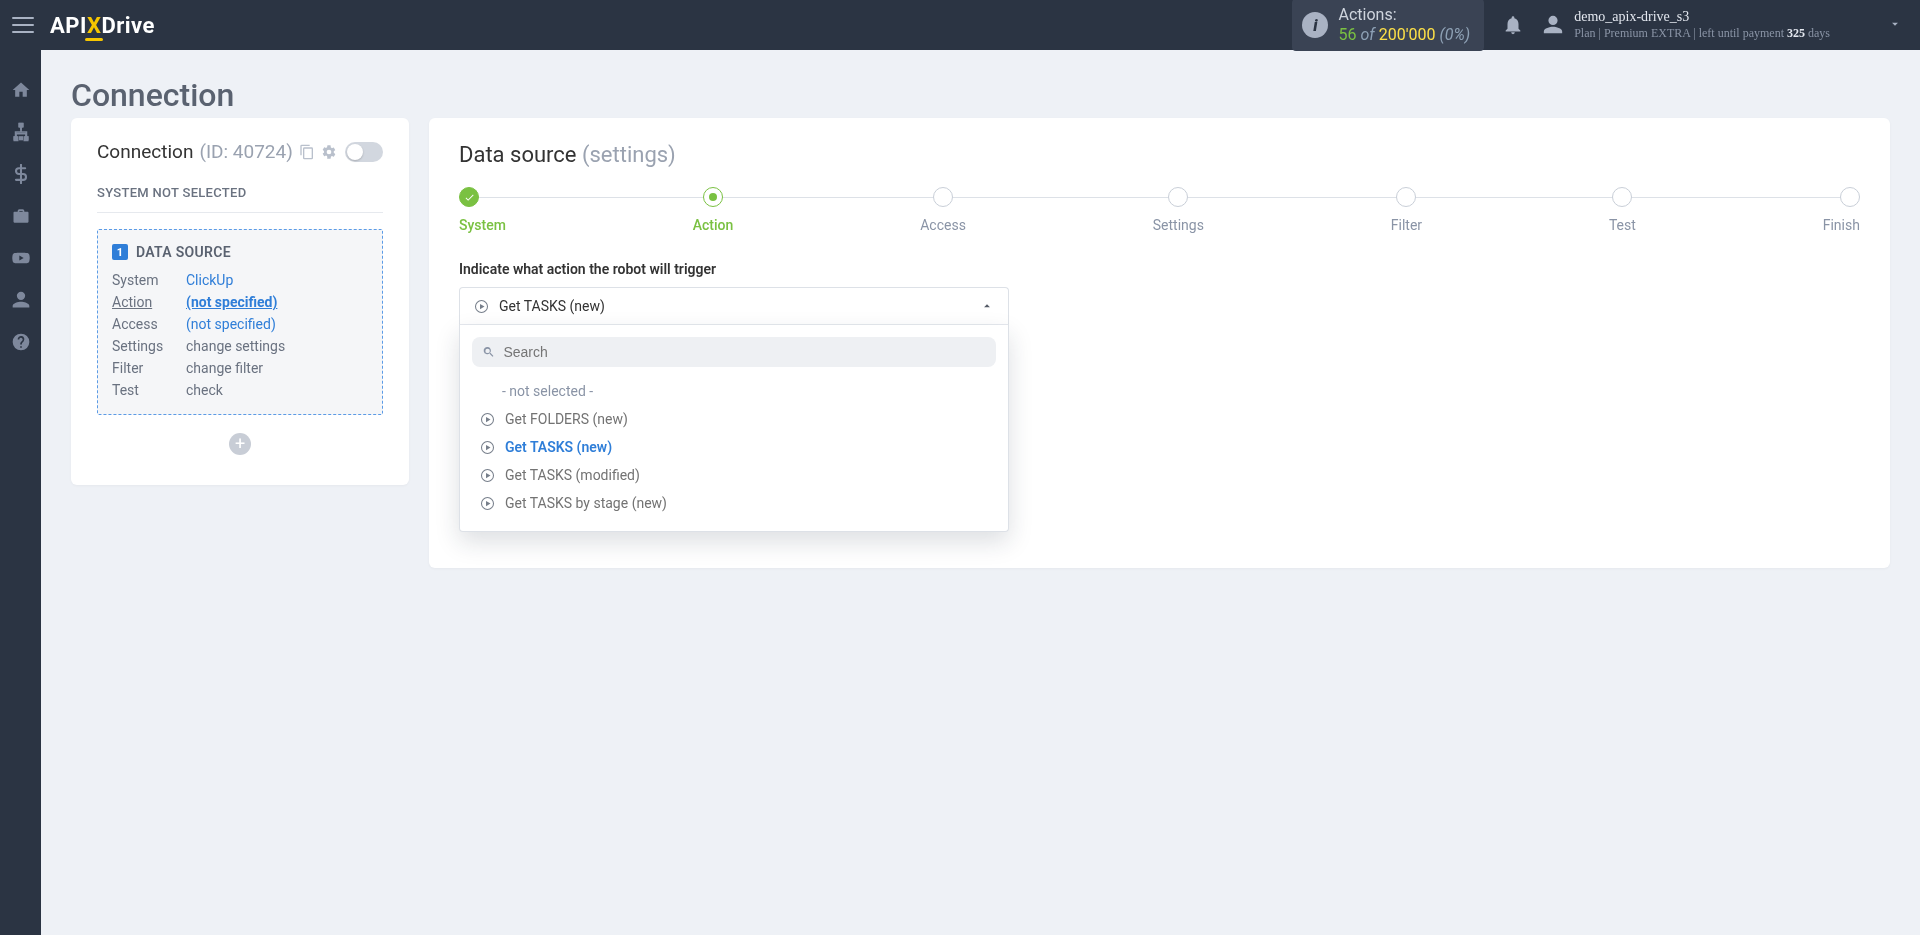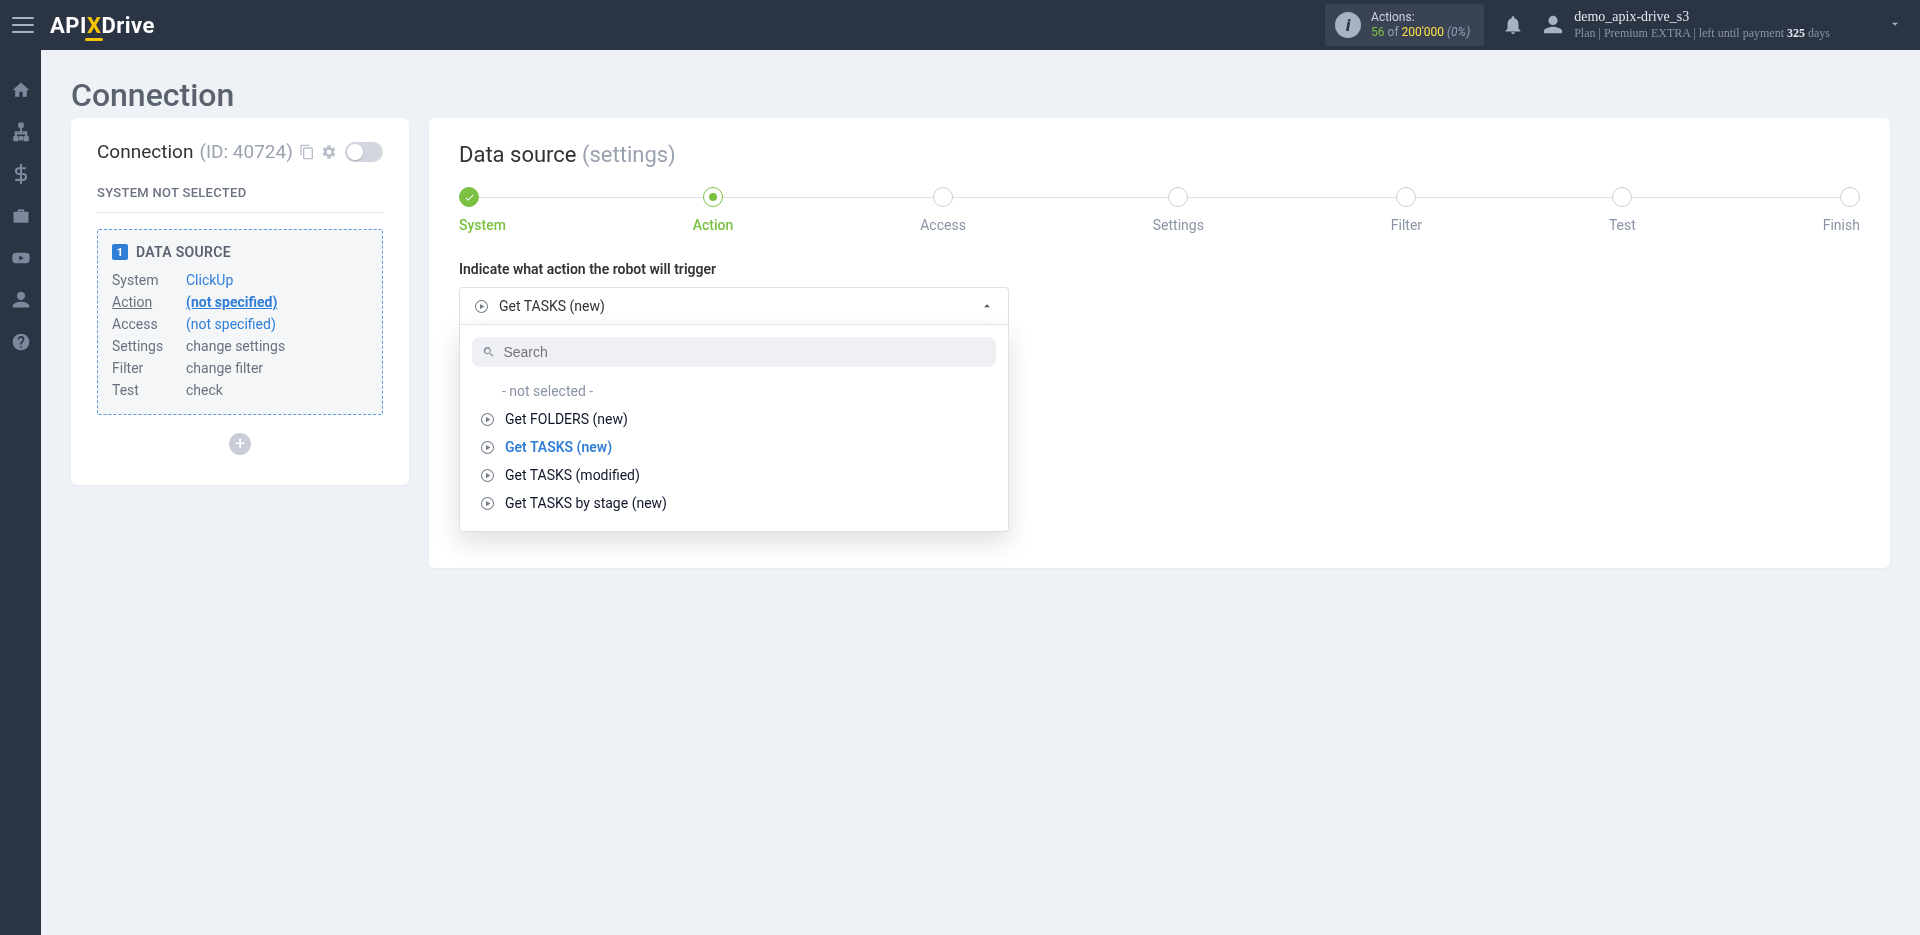--- a/index.html
+++ b/index.html
@@ -10,24 +10,24 @@
 .hamburger span { display: block; height: 2px; background: #a9b2c3; border-radius: 1px; }
 .logo { font-weight: 700; font-size: 22px; letter-spacing: .5px; }
 .logo .api { color: #fff; }
 .logo .x { color: #f7c600; position: relative; display: inline-block; }
 .logo .x::after { content:""; position:absolute; left:-2px; right:-2px; bottom:-3px; height:3px; background:#f7c600; border-radius:2px; }
 .logo .drive { color: #fff; }
 
 .top-right { margin-left: auto; display: flex; align-items: center; gap: 18px; }
 .actions-box { background: #3a4354; border-radius: 4px; padding: 6px 14px 6px 10px; display: flex; align-items: center; gap: 10px; }
 .info-circle { width: 26px; height: 26px; border-radius: 50%; background: #a9b2c3; color: #2b3443; display: flex; align-items: center; justify-content: center; font-weight: 900; font-size: 16px; font-style: italic; }
-.actions-text { line-height: 1.25; font-size: 12px; }
+.actions-text { line-height: 1.25; font-size: 16px; }
 .actions-text .lbl { color: #cfd5de; }
 .actions-text .count { color: #7ac142; }
-.actions-text .of { color: #8ea1b5; }
+.actions-text .of { font-style: italic; color: #8ea1b5; }
 .actions-text .total { color: #fde047; }
 .actions-text .pct { color: #8ea1b5; font-style: italic; }
 
 .bell-icon, .avatar-icon { width: 22px; height: 22px; fill: #a9b2c3; }
 .user-block { display: flex; align-items: center; gap: 10px; font-family: Liberation Serif, serif; }
 .user-text { line-height: 1.2; }
 .user-name { color: #e3e7ef; font-size: 14px; }
 .user-sub { color: #8a94a6; font-size: 12px; }
 .user-sub .days { color: #e3e7ef; font-weight: 600; }
 .caret-down { margin-left: 40px; margin-right: 6px; }
@@ -89,21 +89,21 @@
 .dropdown { position:relative; width:550px; }
 .dd-head { border:1px solid #dde1e7; border-radius:4px 4px 0 0; height:38px; display:flex; align-items:center; padding:0 14px; cursor:pointer; background:#fff; border-bottom:1px solid #e6e9ee; }
 .dd-head .play { width:15px; height:15px; margin-right:10px; }
 .dd-head .sel { color:#333; }
 .dd-head .chev { margin-left:auto; width:14px; height:14px; fill:#545a66; }
 .dd-body { background:#fff; border:1px solid #dde1e7; border-top:none; border-radius:0 0 4px 4px; box-shadow:0 10px 24px rgba(30,40,60,.15); padding:12px; }
 .dd-search { background:#eef0f3; border-radius:8px; height:30px; display:flex; align-items:center; padding:0 10px; margin-bottom:10px; }
 .dd-search svg { width:14px; height:14px; fill:#8a94a6; margin-right:8px; }
 .dd-search input { border:none; background:transparent; outline:none; font-size:14px; color:#555; width:100%; }
 .dd-list { display:flex; flex-direction:column; gap:8px; padding: 4px 4px 6px; }
-.dd-item { display:flex; align-items:center; gap:10px; padding:2px 4px; cursor:pointer; color:#0f172a; }
+.dd-item { display:flex; align-items:center; gap:10px; padding:2px 4px; cursor:pointer; color:#737373; }
 .dd-item.none { color:#8a94a6; padding-left:26px; }
 .dd-item.selected { color:#2f7ed8; font-weight:600; }
 .play-ico { width:15px; height:15px; flex-shrink:0; }
 .play-ico circle { fill:none; stroke:#777f8b; stroke-width:1.4; }
 .play-ico polygon { fill:#777f8b; }
 .dd-item.selected .play-ico circle { stroke:#777f8b; }
 </style>
 </head>
 <body>
 

